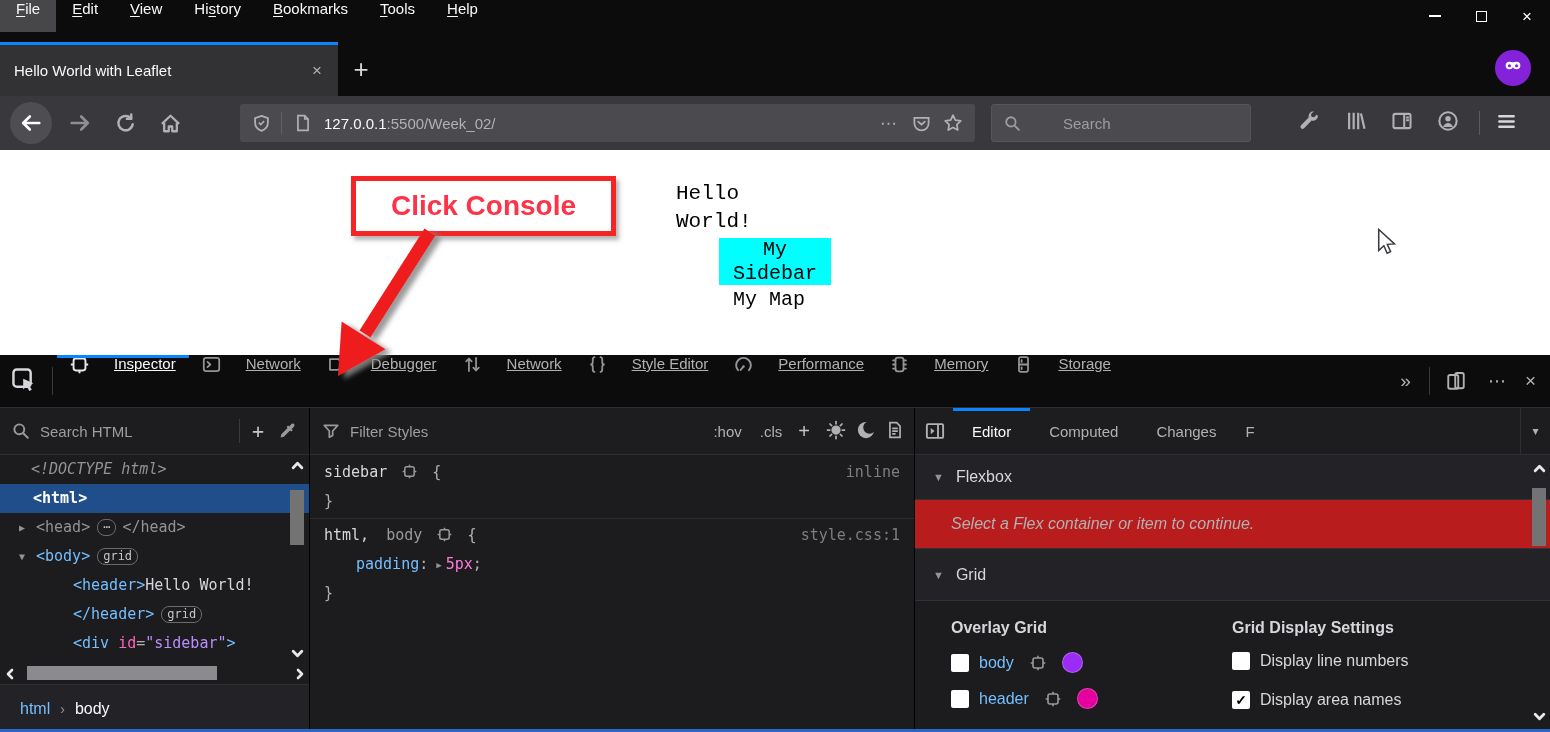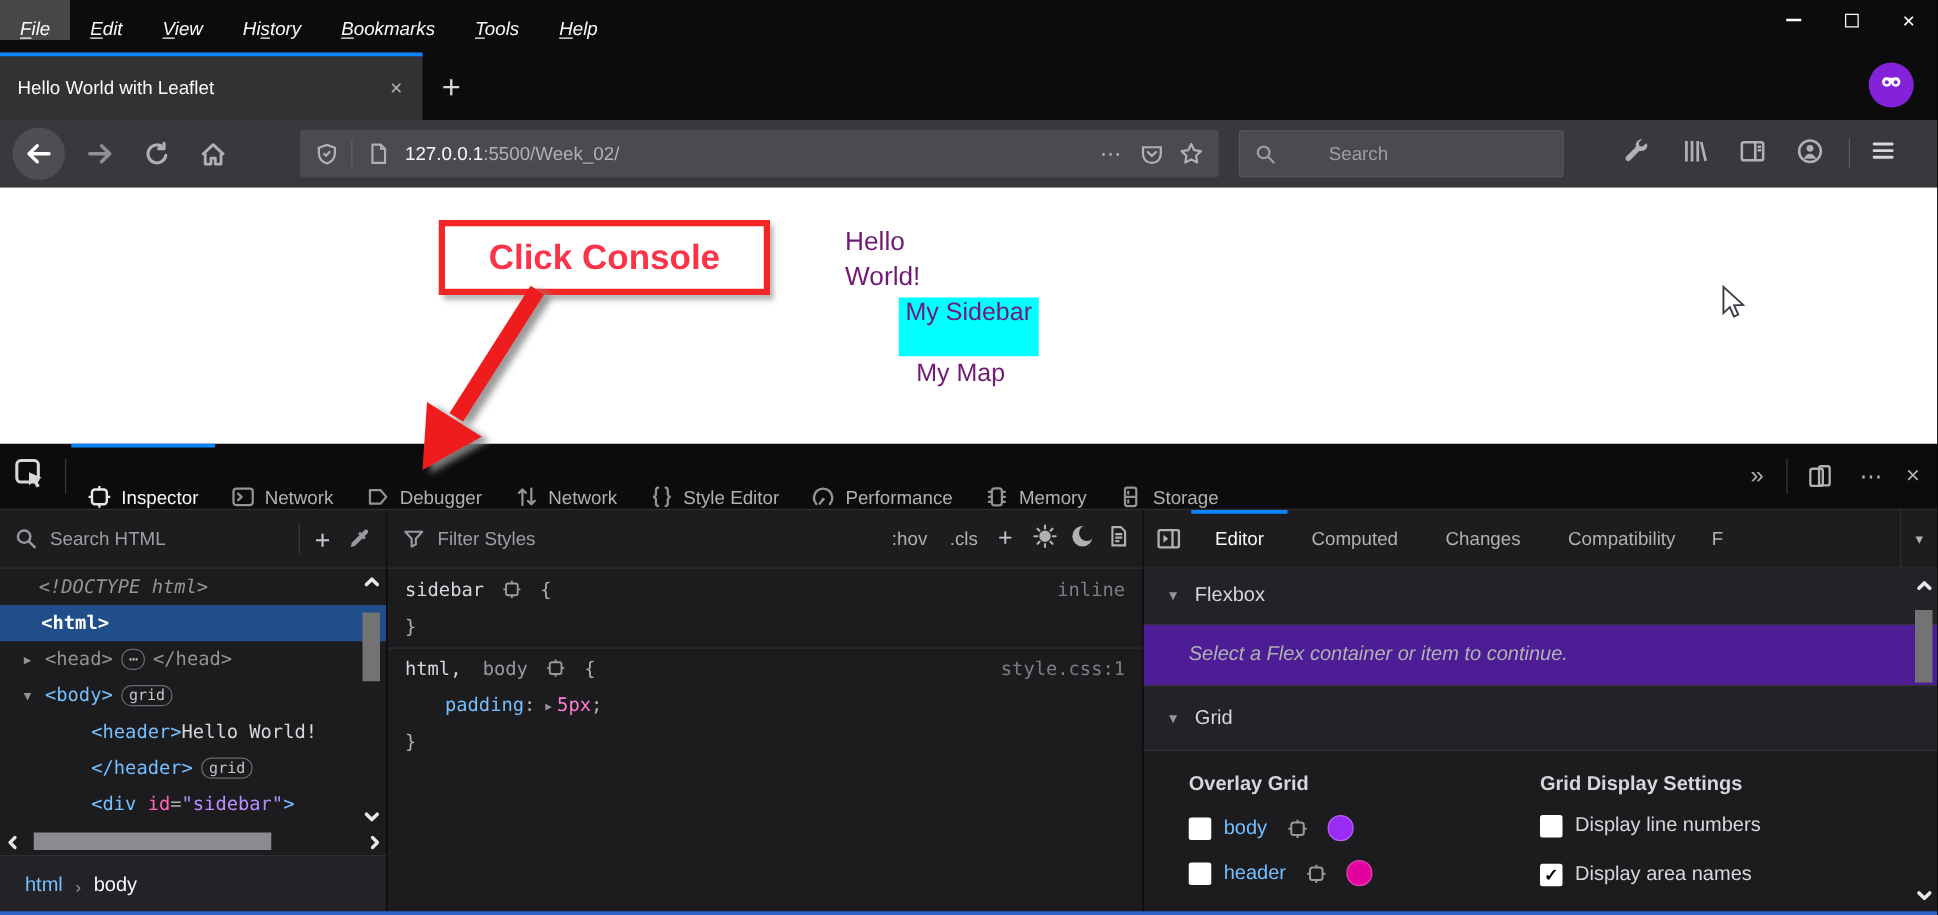--- a/index.html
+++ b/index.html
@@ -2,21 +2,21 @@
 <html><head>
 <meta charset="utf-8">
 <style>
   * { box-sizing: border-box; margin: 0; padding: 0; }
   html,body { background:#000; }
   body { font-family:"Liberation Sans", sans-serif; }
   .window { position:relative; width:1550px; height:732px; background:#0c0c0d; overflow:hidden; }
 
   
   .titlebar { height:32px; background:#0c0c0d; display:flex; align-items:stretch; color:#f9f9fa; font-size:15px; }
-  .menu-item { padding:0 16px; display:flex; align-items:flex-end; cursor:default;font-style:italic; }
+  .menu-item { padding:0 16px; display:flex; align-items:flex-start; cursor:default; }
   .menu-item.hovered { background:#47474a; }
   .menu-item .key { text-decoration:underline; text-underline-offset:2px; }
   .win-controls { margin-left:auto; display:flex; }
   .win-btn { width:46px; height:32px; display:flex; align-items:center; justify-content:center; color:#fff; }
   .min-glyph { display:block; width:12px; height:2px; background:#fff; }
   .max-glyph { display:block; width:11px; height:11px; border:1.5px solid #fff; }
   .close-glyph { font-size:17px; line-height:1; }
 
   
   .tabstrip { position:relative; height:64px; background:#0c0c0d; display:flex; align-items:flex-end; }
@@ -39,31 +39,31 @@
   .url-more { color:#b1b1b3; font-size:17px; letter-spacing:1px; }
   .searchbar { margin-left:16px; width:260px; height:38px; background:#4a4a4f; border:1px solid #55555a; border-radius:3px; display:flex; align-items:center; flex:none;gap:32px; }
   .searchbar input, .pane-search input { background:transparent; border:none; outline:none; color:#d7d7db; font-size:15px; font-family:"Liberation Sans",sans-serif; width:150px; }
   .searchbar input::placeholder, .pane-search input::placeholder { color:#9d9da2; }
   .nav-sep { width:1px; height:24px; background:#5a5a5f; margin-left:20px; }
 
   
   .viewport { position:relative; height:205px; background:#fff; }
   .annot-box { position:absolute; left:351px; top:26px; width:265px; height:60px; background:#fff; border:5px solid #f42525; box-shadow:3px 4px 4px rgba(110,110,110,.5); display:flex; align-items:center; justify-content:center; }
   .annot-box span { color:#fb3449; font-size:28px; font-weight:bold; }
-  .serif { font-family:Liberation Sans, sans-serif; color:#701a75; }
+  .serif { font-family:Liberation Mono, monospace; color:#000000; }
   .hello { position:absolute; left:676px; top:30px; font-size:21px; line-height:28px; }
   .sidebar-box { position:absolute; left:719px; top:88px; width:112px; height:47px; background:#00ffff; font-size:20px; text-align:center; line-height:24px; }
   .mymap { position:absolute; left:733px; top:138px; font-size:20px; }
   .cursor { position:absolute; left:1376px; top:78px; }
 
   
   .dt-toolbar { height:53px; background:#0c0c0d; border-bottom:1px solid #2e2e32; display:flex; align-items:stretch; color:#b1b1b3; font-size:15px; }
   .dt-pick { width:48px; display:flex; align-items:center; justify-content:center; color:#d7d7db; }
   .dt-vsep { width:1px; background:#38383d; margin:12px 4px; }
-  .dt-tab { position:relative; display:flex; align-items:flex-end; gap:8px; padding:0 13px; }
+  .dt-tab { position:relative; display:flex; align-items:flex-start; gap:25px; padding:0 13px;text-decoration:underline; }
   .dt-tab .dt-ico { color:#949498; display:flex; }
   .dt-lbl { white-space:nowrap; }
   .dt-tab.active { color:#f9f9fa; }
   .dt-tab.active .dt-ico { color:#e8e8ea; }
   .dt-tab.active::before { content:""; position:absolute; left:0; right:0; top:0; height:3px; background:#0a84ff; }
   .dt-right { margin-left:auto; display:flex; align-items:center; }
   .dt-overflow { font-size:19px; padding:0 12px; }
   .dt-meat { font-size:18px; letter-spacing:1px; padding:0 12px; }
   .dt-close { font-size:19px; padding:0 14px 0 6px; }
 
@@ -118,21 +118,21 @@
 
   
   .lp-tab { position:relative; height:47px; display:flex; align-items:center; padding:0 19px; color:#b1b1b3; font-size:15px; }
   .lp-tab.active { color:#f9f9fa; }
   .lp-tab.active::before { content:""; position:absolute; left:0; right:0; top:0; height:3px; background:#0a84ff; }
   .lp-tab.cut { padding:0 2px 0 10px; width:26px; overflow:hidden; }
   .lp-drop { margin-left:auto; width:30px; height:47px; border-left:1px solid #2f2f33; display:flex; align-items:center; justify-content:center; color:#b1b1b3; font-size:12px; }
   .sect-head { height:45px; background:#232327; border-bottom:1px solid #313136; display:flex; align-items:center; padding-left:18px; gap:12px; color:#d7d7db; font-size:16px; }
   .sect-head .twy { color:#939395; font-size:11px; }
   .sect-head.grid-h { height:53px; border-top:1px solid #313136; }
-  .flex-msg { height:48px; background:#4c1d95; display:flex; align-items:center; padding-left:36px; color:#b1b1b3; font-size:16px; font-style:italic; }
+  .flex-msg { height:48px; background:#b91c1c; display:flex; align-items:center; padding-left:36px; color:#b1b1b3; font-size:16px; font-style:italic; }
   .grid-content { display:flex; background:#1c1c1f; height:131px; }
   .gcol1 { padding-left:36px; width:281px; }
   .gcol2 { padding-left:36px; flex:1; }
   .gheading { margin-top:18px; color:#d7d7db; font-size:16px; font-weight:bold; }
   .grow { margin-top:15px; display:flex; align-items:center; gap:10px; font-size:16px; }
   .cbx { width:18px; height:18px; background:#fff; border-radius:2px; display:flex; align-items:center; justify-content:center; color:#000; font-size:14px; font-weight:bold; flex:none; }
   .node-lbl { color:#75bfff; }
   .set-lbl { color:#d7d7db; }
   .dot { width:21px; height:21px; border-radius:50%; border:1px solid rgba(255,255,255,.25); }
   .dot-purple { background:#9b2cf5; }
@@ -552,23 +552,20 @@
           </span>
         <div class="lp-tab active" style="margin-left:8px">
             <span>Editor</span>
           </div>
         <div class="lp-tab">
             <span>Computed</span>
           </div>
         <div class="lp-tab">
             <span>Changes</span>
           </div>
-        <div class="lp-tab">
-            <span>Compatibility</span>
-          </div>
         <div class="lp-tab cut">
             <span>F</span>
           </div>
         <div class="lp-drop">
             <span>▾</span>
           </div>
       </div>
       <div class="sect-head">
         <span class="twy">▼</span>
         <span>Flexbox</span>

